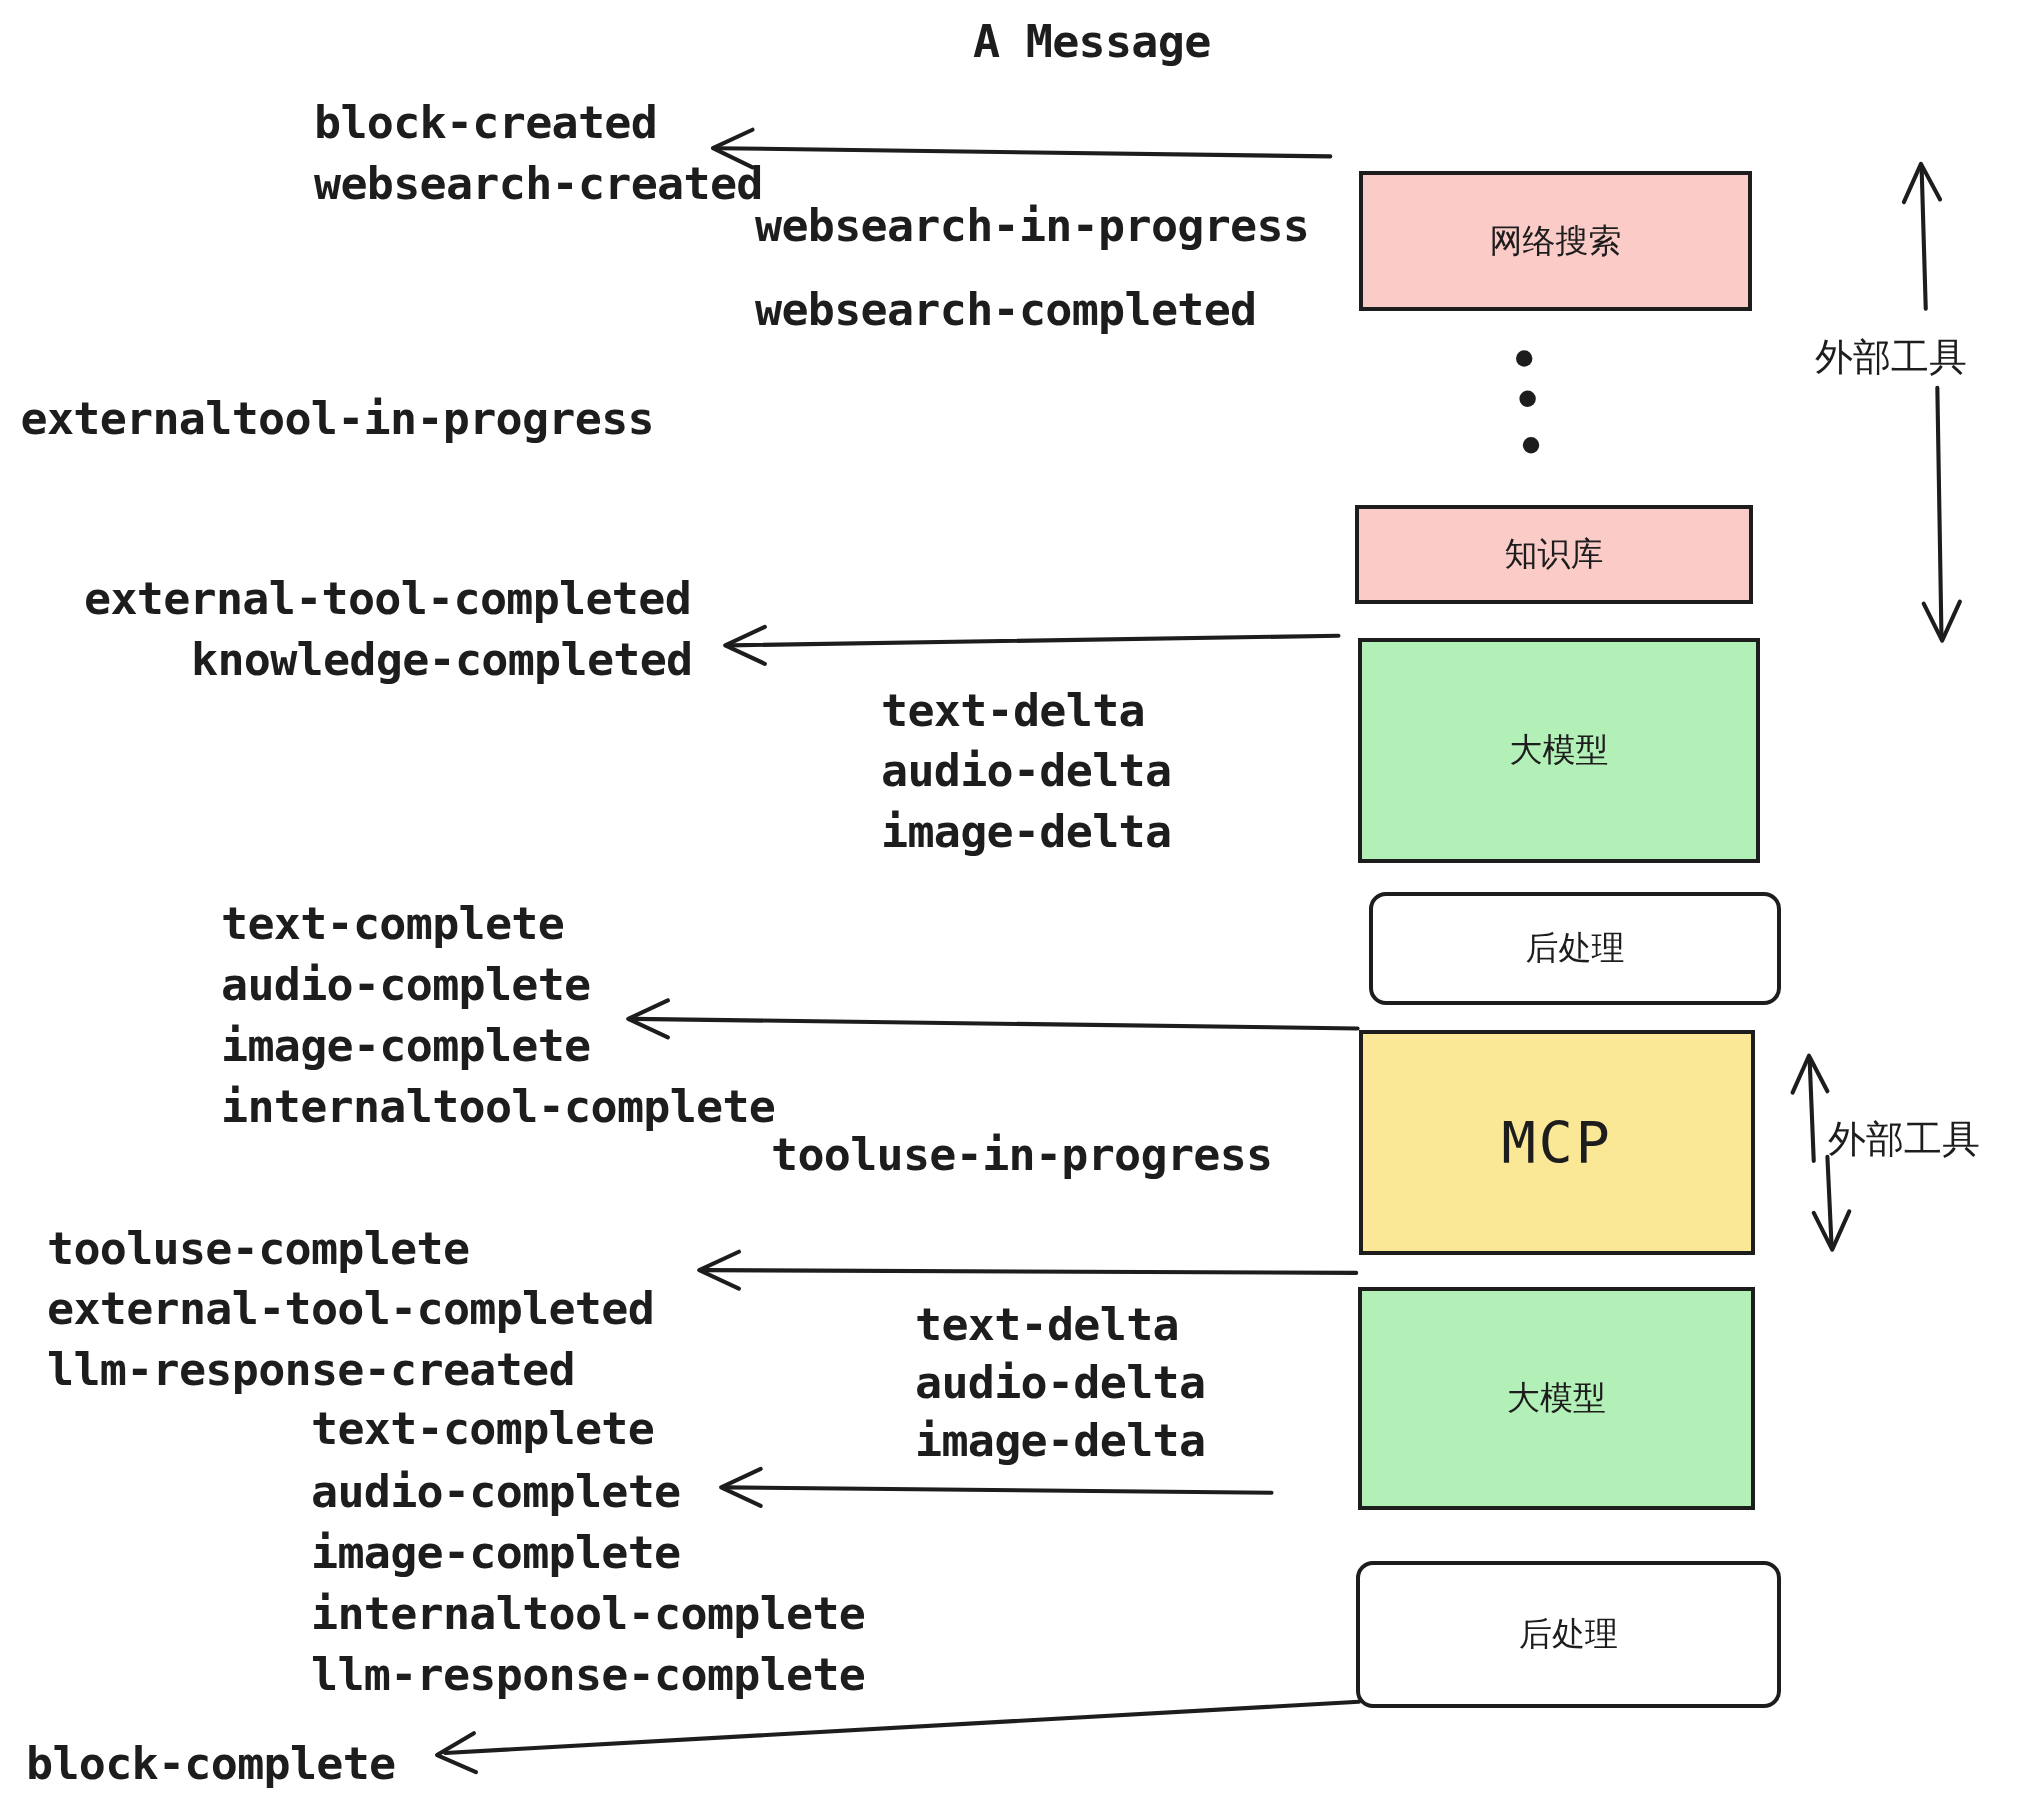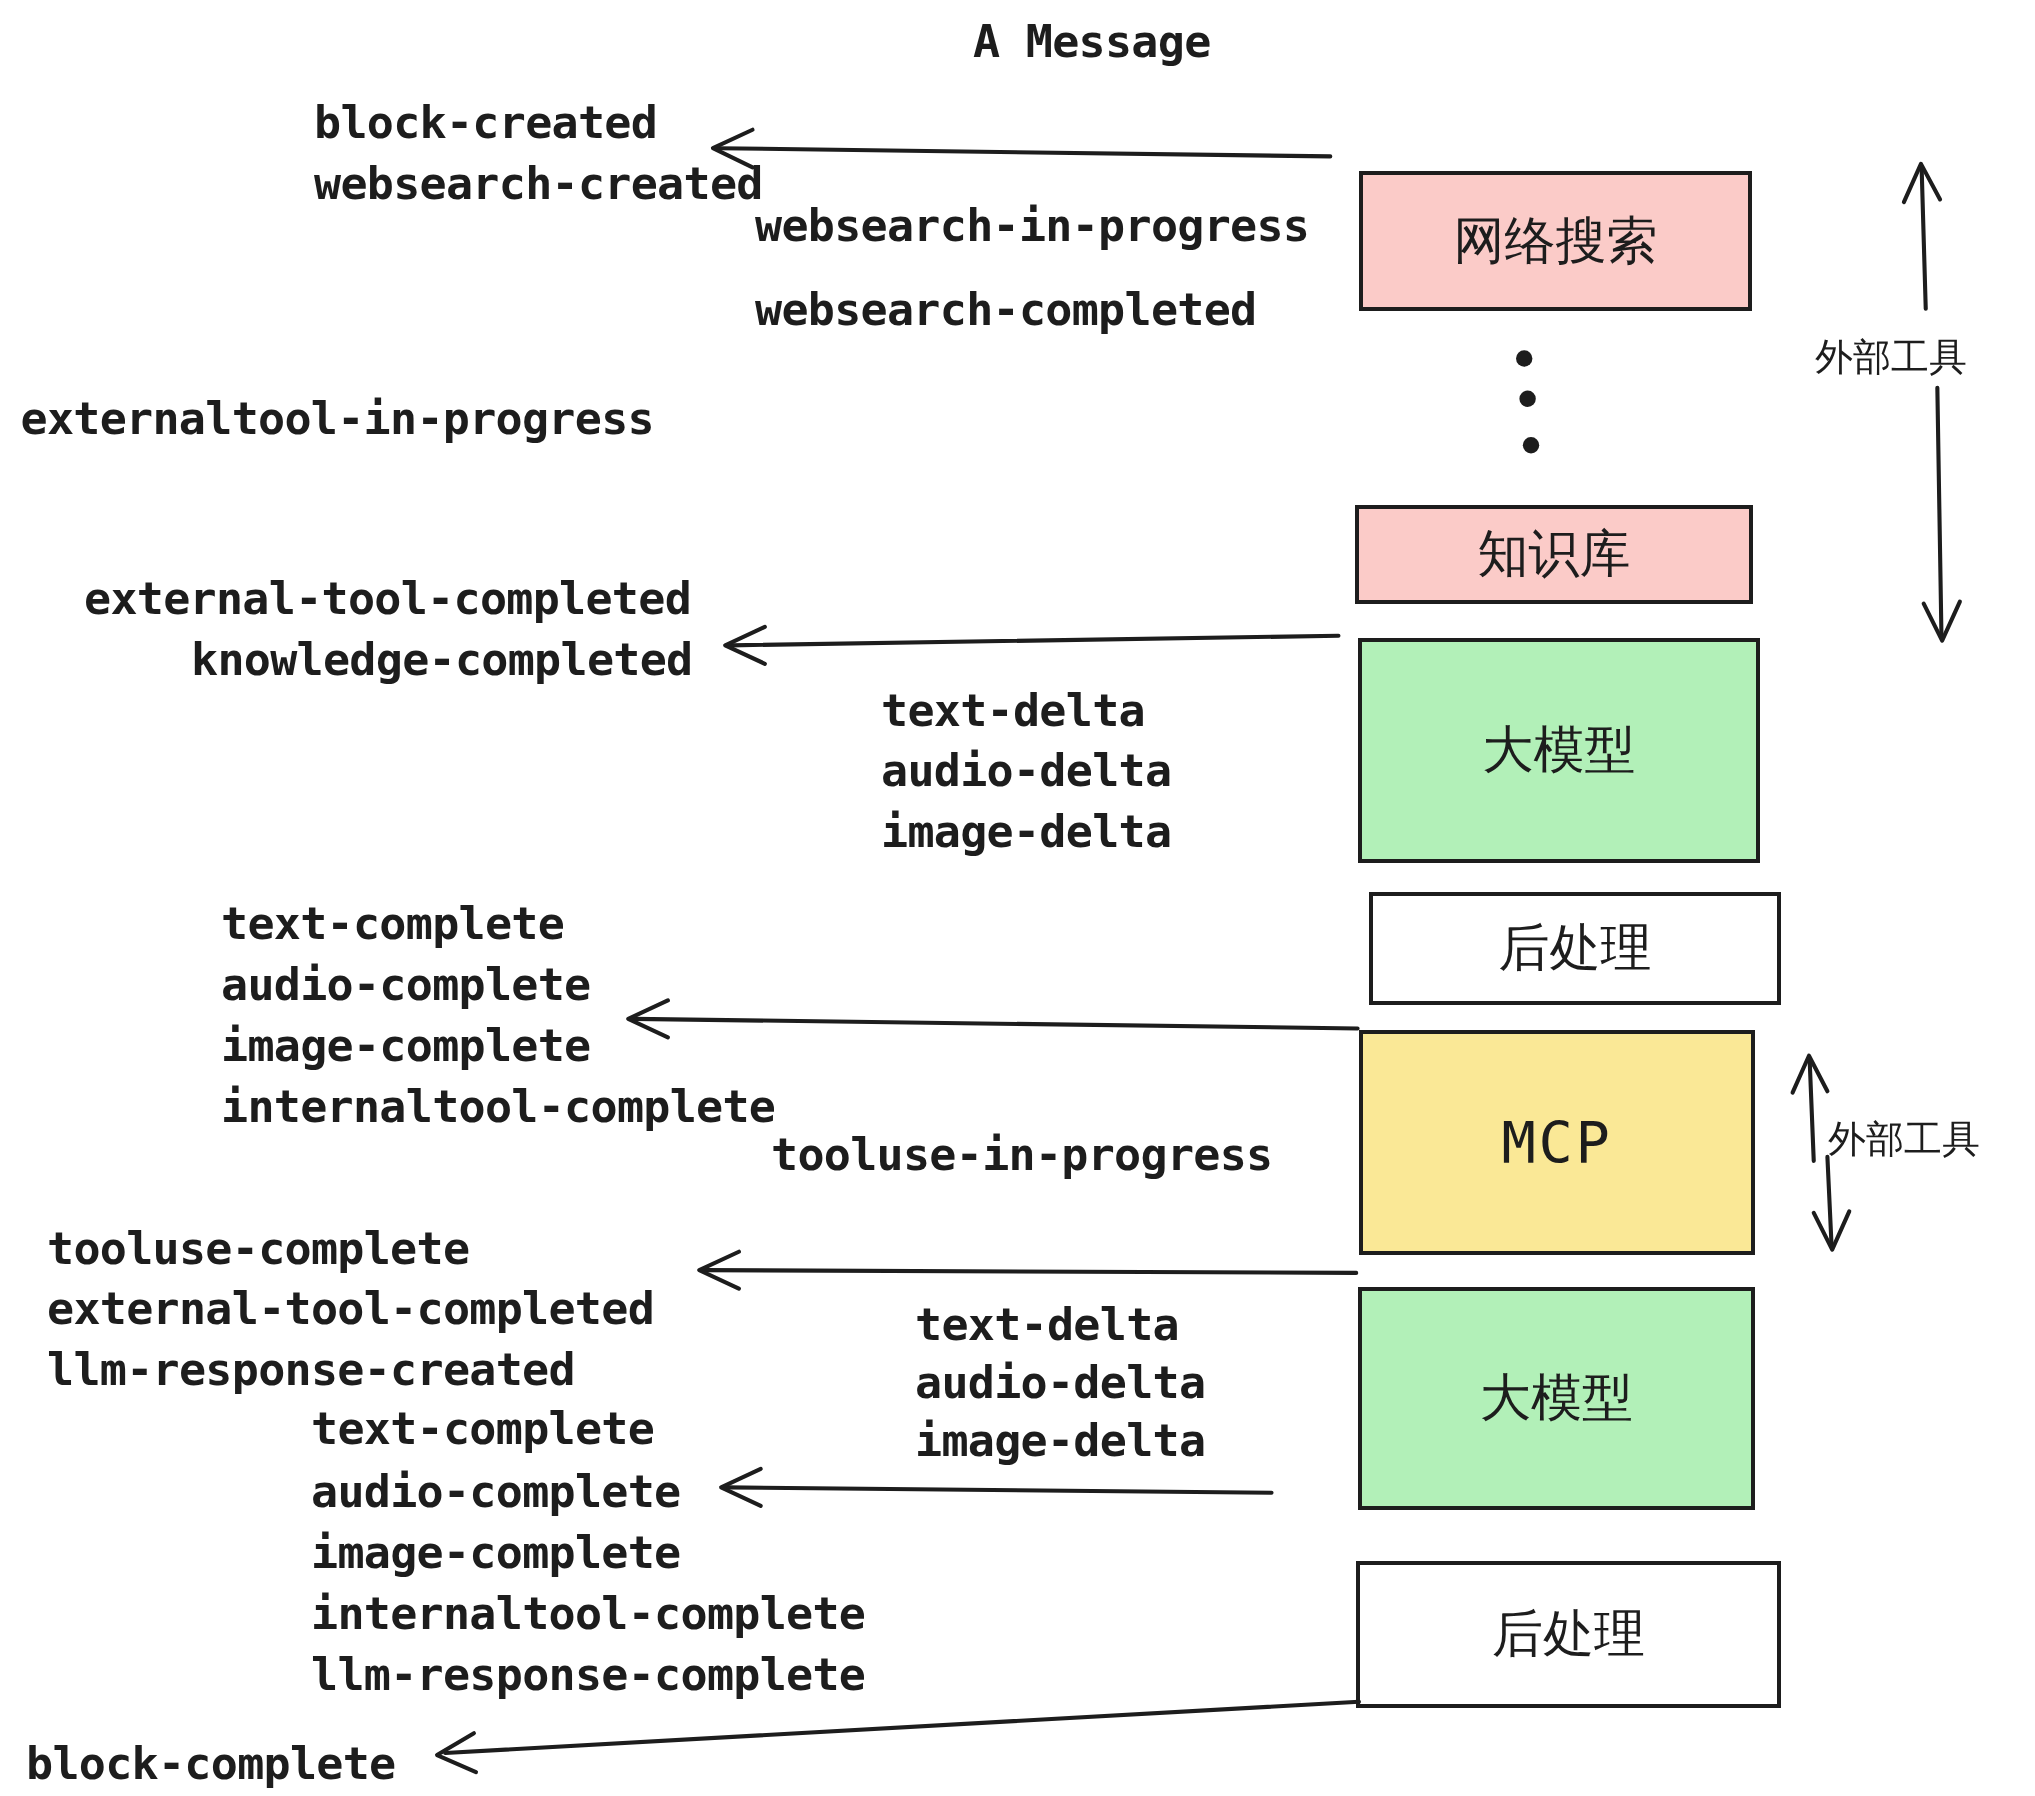--- a/index.html
+++ b/index.html
@@ -32,24 +32,24 @@
     position:absolute;
     box-sizing:border-box;
     border:4.1px solid #1d1d1d;
     display:flex;
     align-items:center;
     justify-content:center;
   }
   .box.pink  {background:#fbcbc8;}
   .box.green {background:#b2f0b8;}
   .box.yellow{background:#fae896;}
-  .box.white {background:#ffffff;}
+  .box.white {background:#ffffff;border-radius:17px;}
   .box-label{
     font-family:Liberation Mono, monospace;
-    font-size:51px;
+    font-size:33px;
     font-weight:500;
     color:#1d1d1d;
     white-space:nowrap;
   }
   .box-label.latin{
     font-family:"DejaVu Sans Mono","Liberation Mono",monospace;
     font-weight:normal;
     font-size:57px;
     letter-spacing:2.7px;
   }

